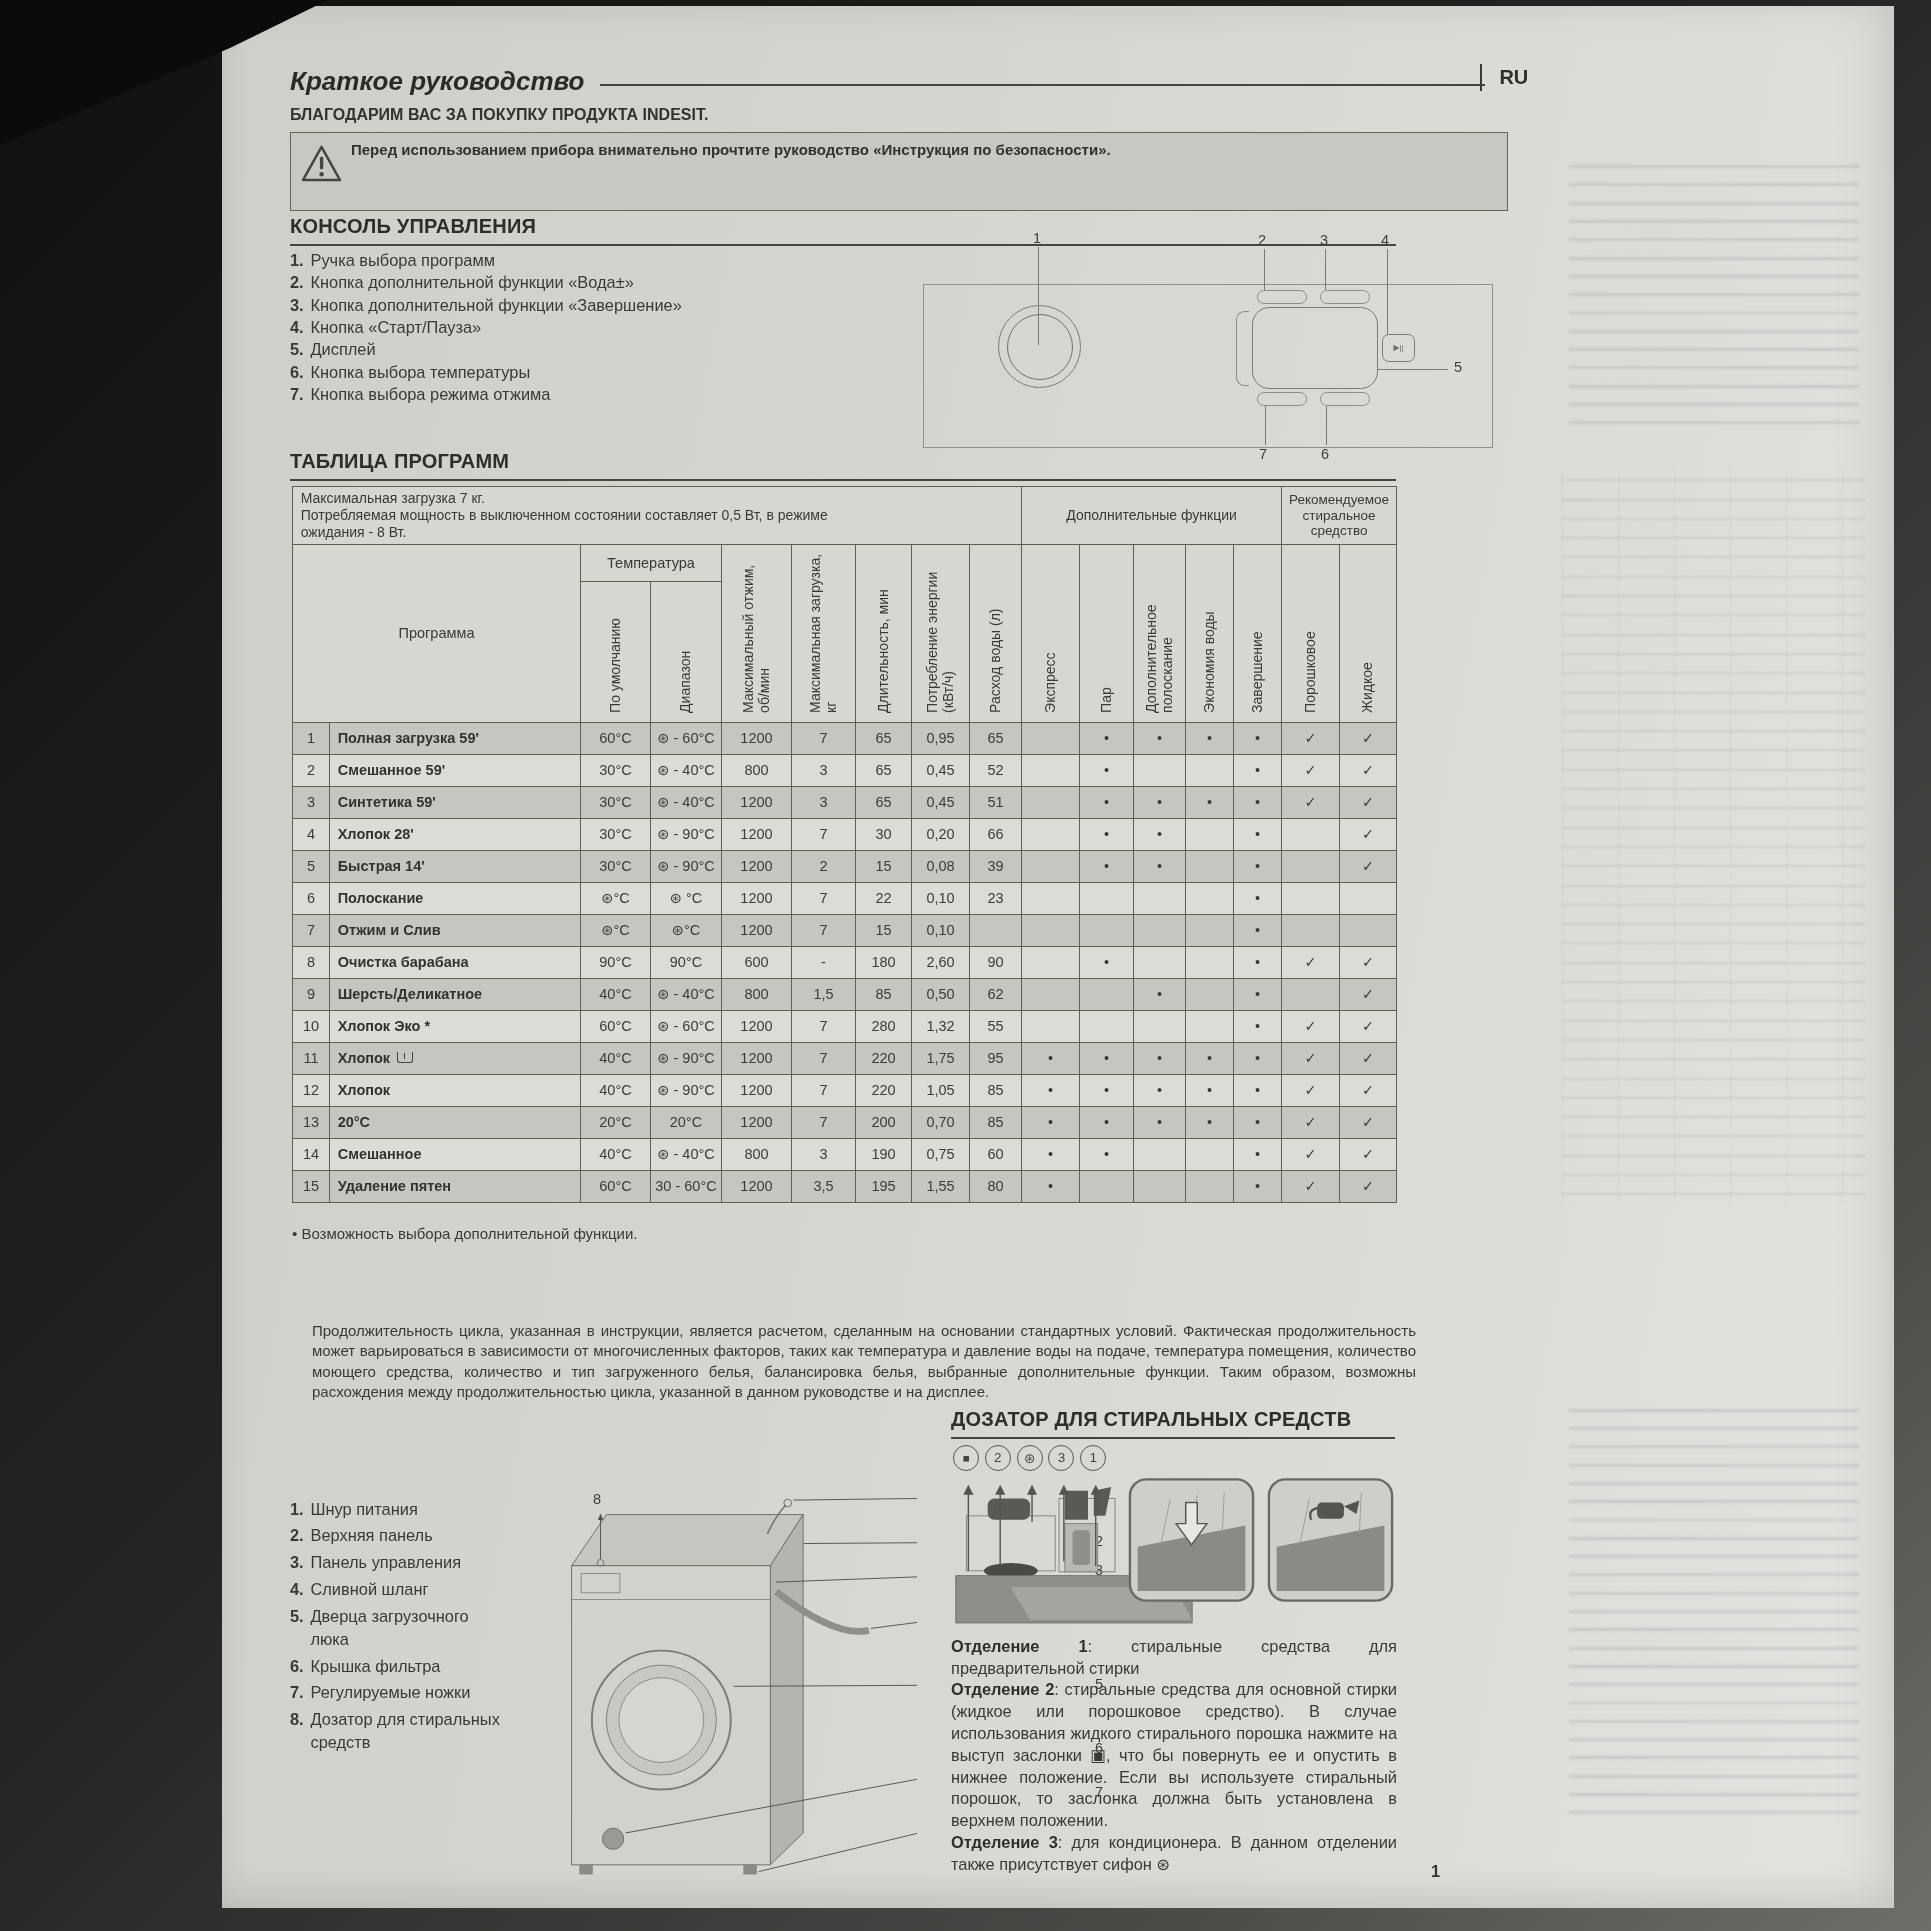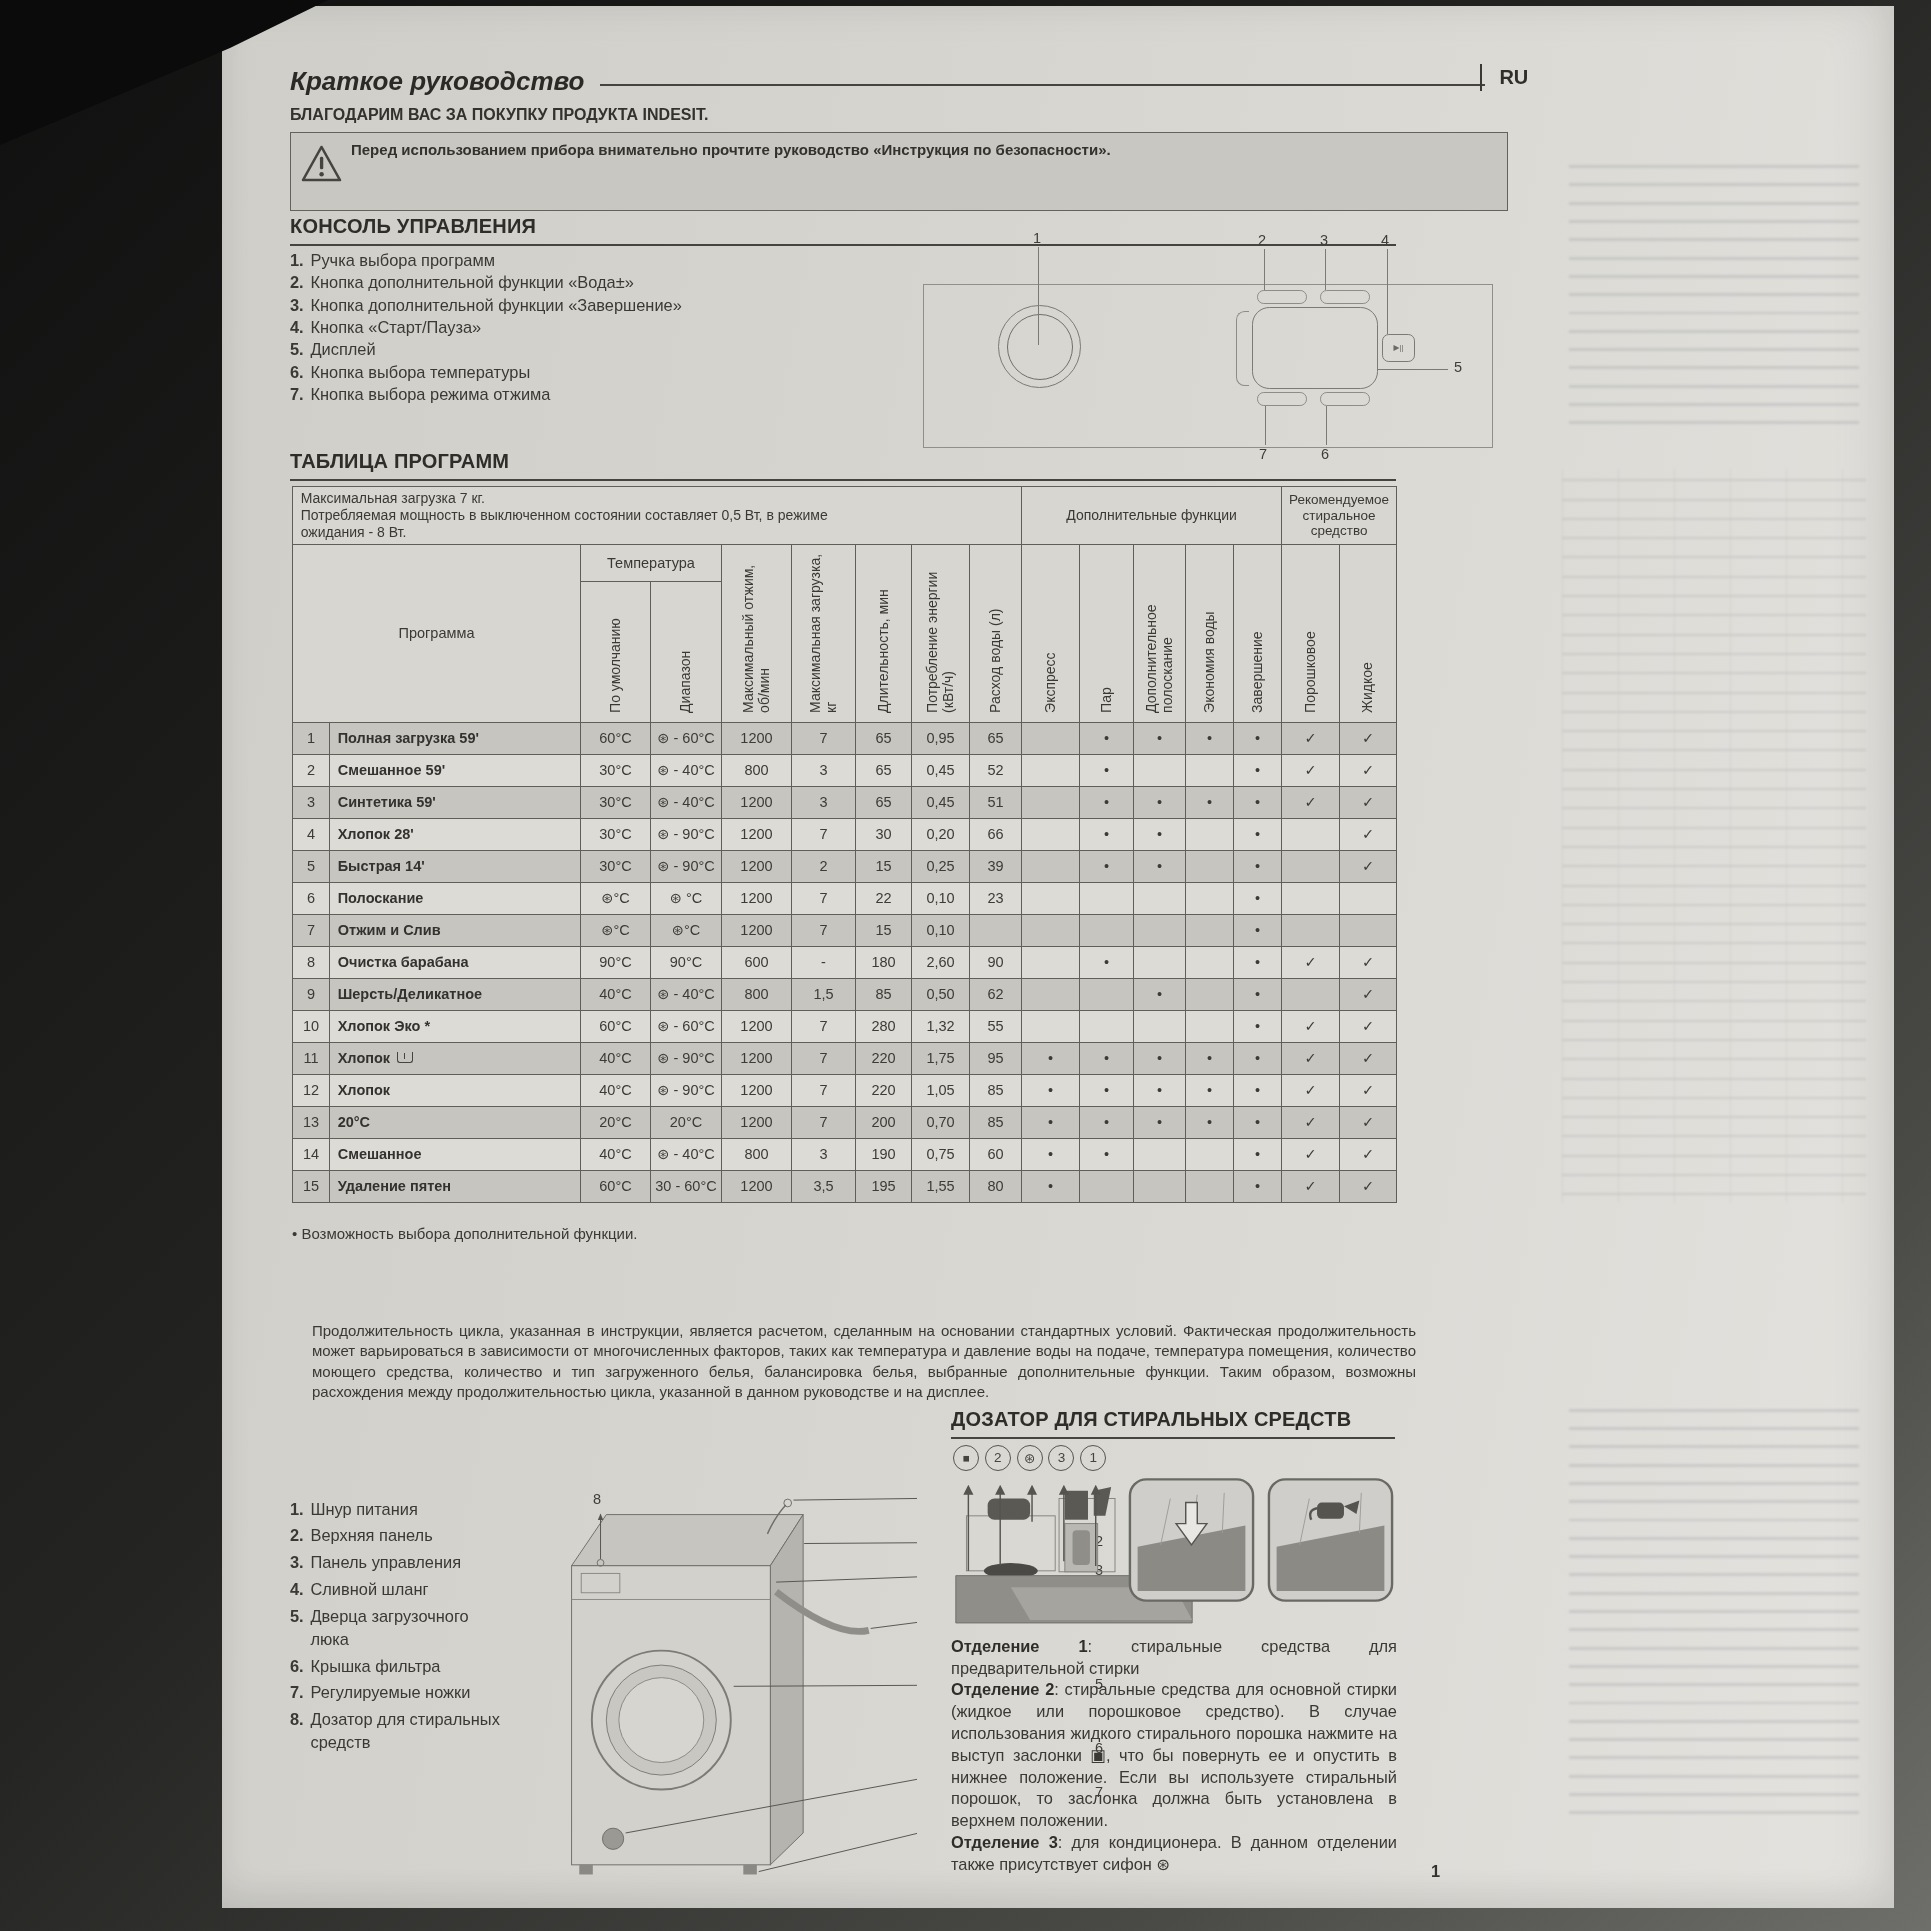--- a/index.html
+++ b/index.html
@@ -310,21 +310,21 @@
           <td class="chk">✓</td>
         </tr>
         <tr class="r-odd">
           <td class="num">5</td>
           <td class="name">Быстрая 14'</td>
           <td>30°C</td>
           <td>⊛ - 90°C</td>
           <td>1200</td>
           <td>2</td>
           <td>15</td>
-          <td>0,25</td>
+          <td>0,08</td>
           <td>39</td>
           <td class="dot"></td>
           <td class="dot">•</td>
           <td class="dot">•</td>
           <td class="dot"></td>
           <td class="dot">•</td>
           <td class="chk"></td>
           <td class="chk">✓</td>
         </tr>
         <tr class="r-even">

